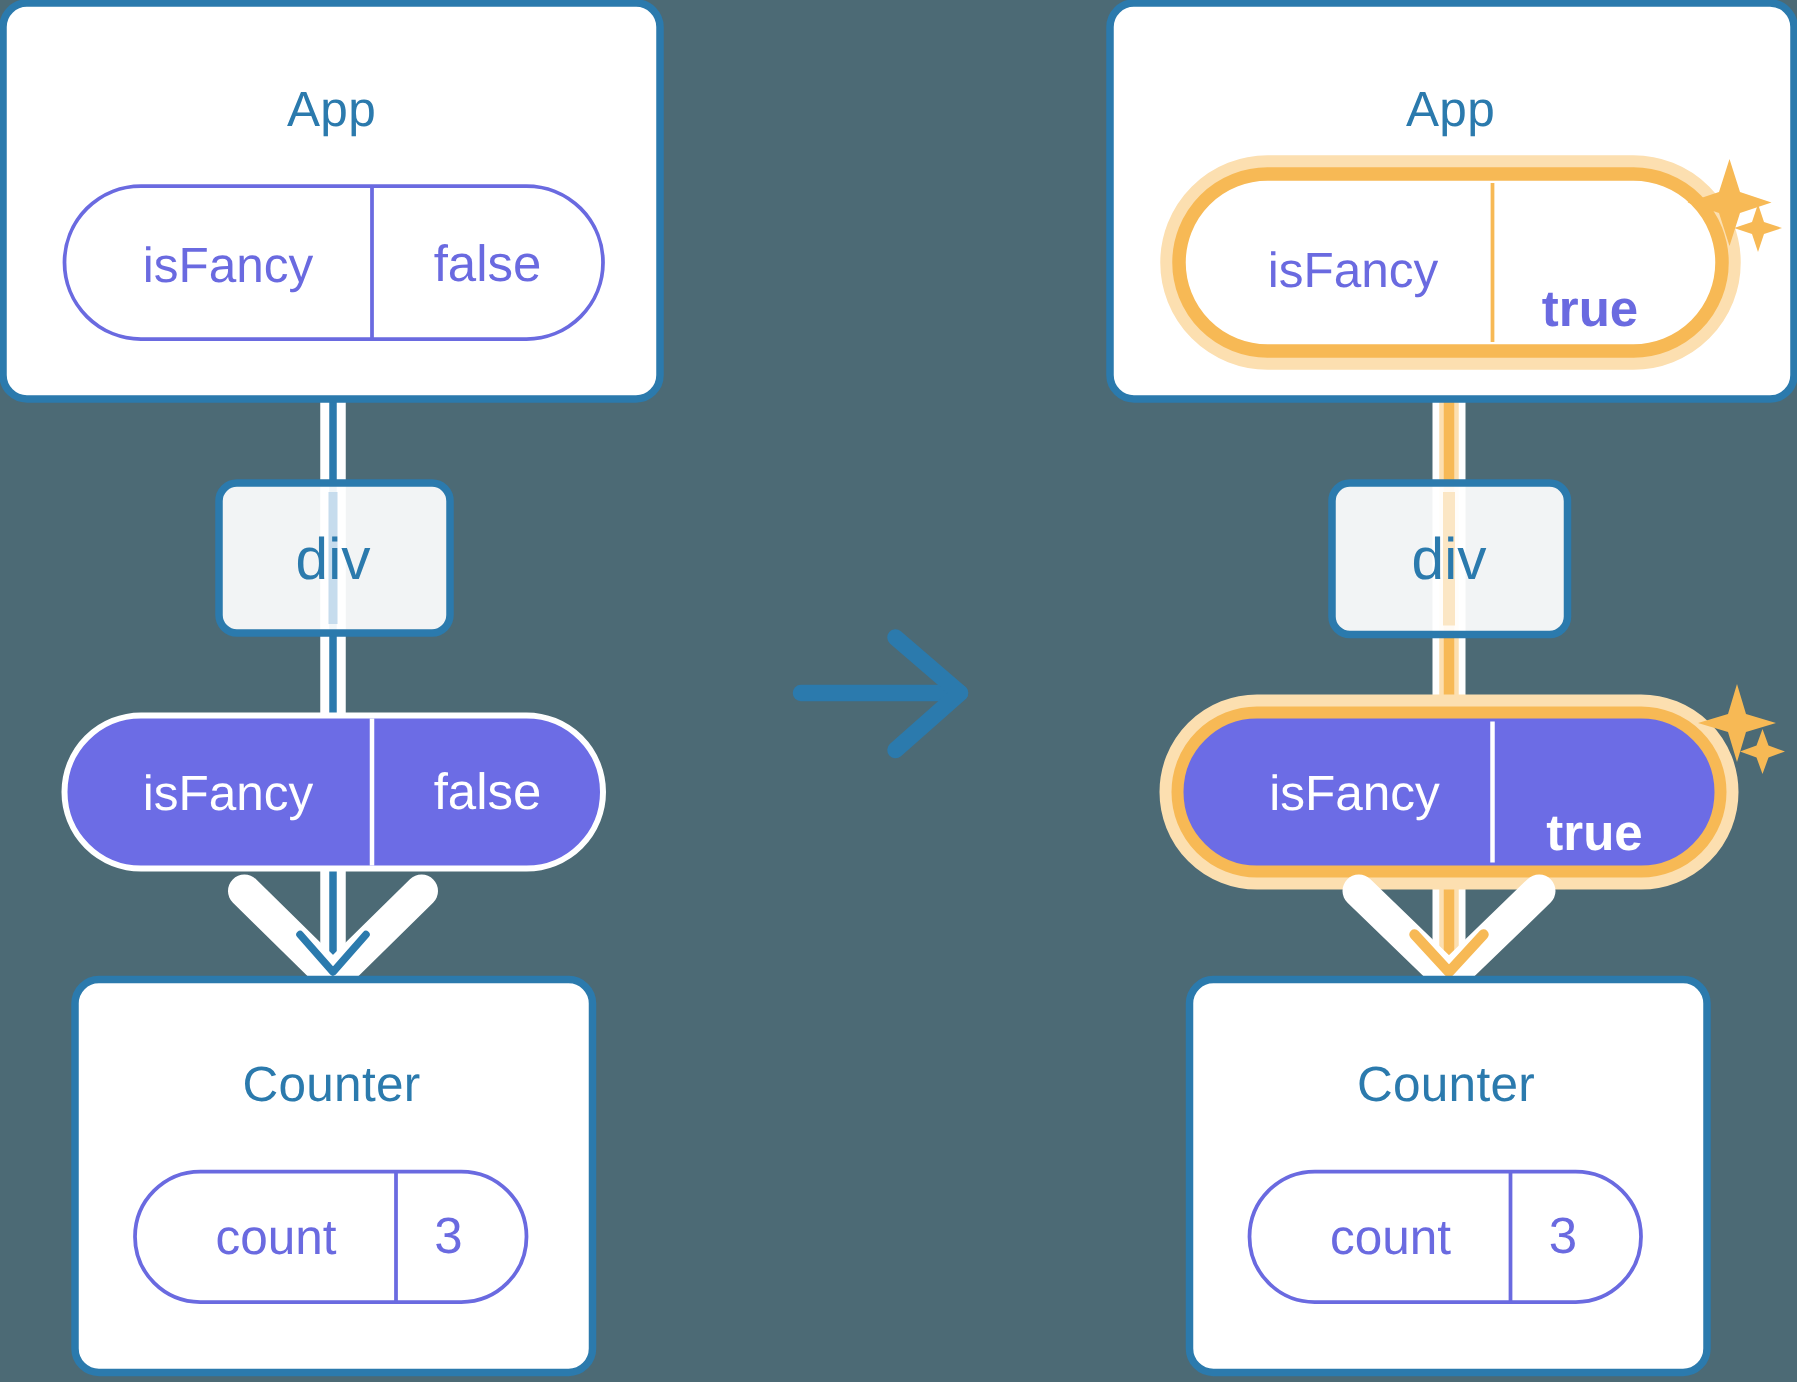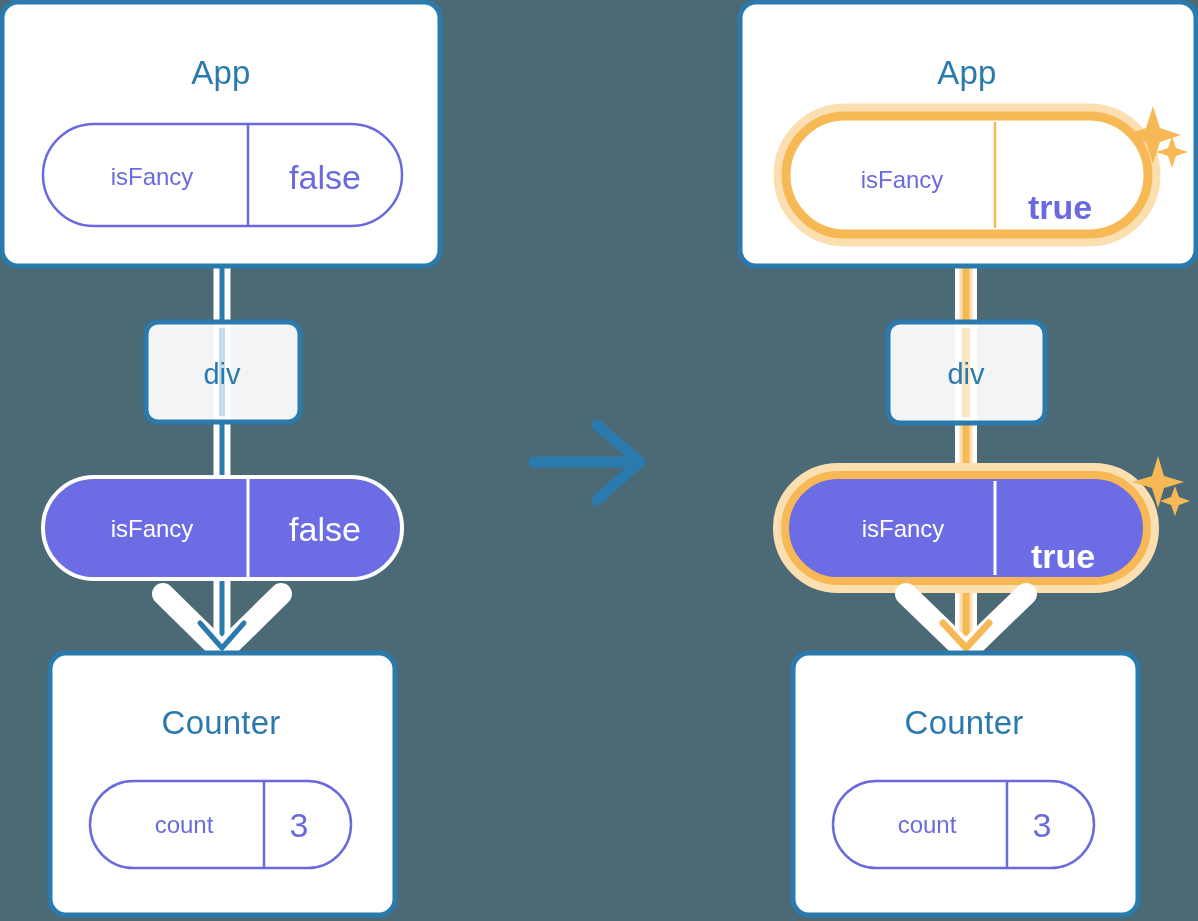--- a/index.html
+++ b/index.html
@@ -13,25 +13,25 @@
   #stage{position:relative;width:1012px;height:921px;}
   #stage svg{position:absolute;left:0;top:0;width:1198px;height:921px;}
 
   
   .lbl{position:absolute;white-space:nowrap;}
   .comp-title{
     font-size:33px;color:#2b7aad;letter-spacing:.2px;
     transform:translate(-50%,-50%);
   }
   .div-title{
-    font-size:29px;color:#2b7aad;
+    font-size:39px;color:#2b7aad;
     transform:translate(-50%,-50%);
   }
   .pill-key{
-    font-size:24px;color:#6a6ae0;
+    font-size:33px;color:#6a6ae0;
     transform:translate(-50%,-50%);
   }
   .pill-val{
     font-size:34px;color:#6a6ae0;
     transform:translate(-50%,-50%);
     text-align:right;
   }
   .pill-key.onfill,.pill-val.onfill{color:#ffffff;}
   .pill-val.bold{font-weight:bold;margin-top:27px;}
 </style>

